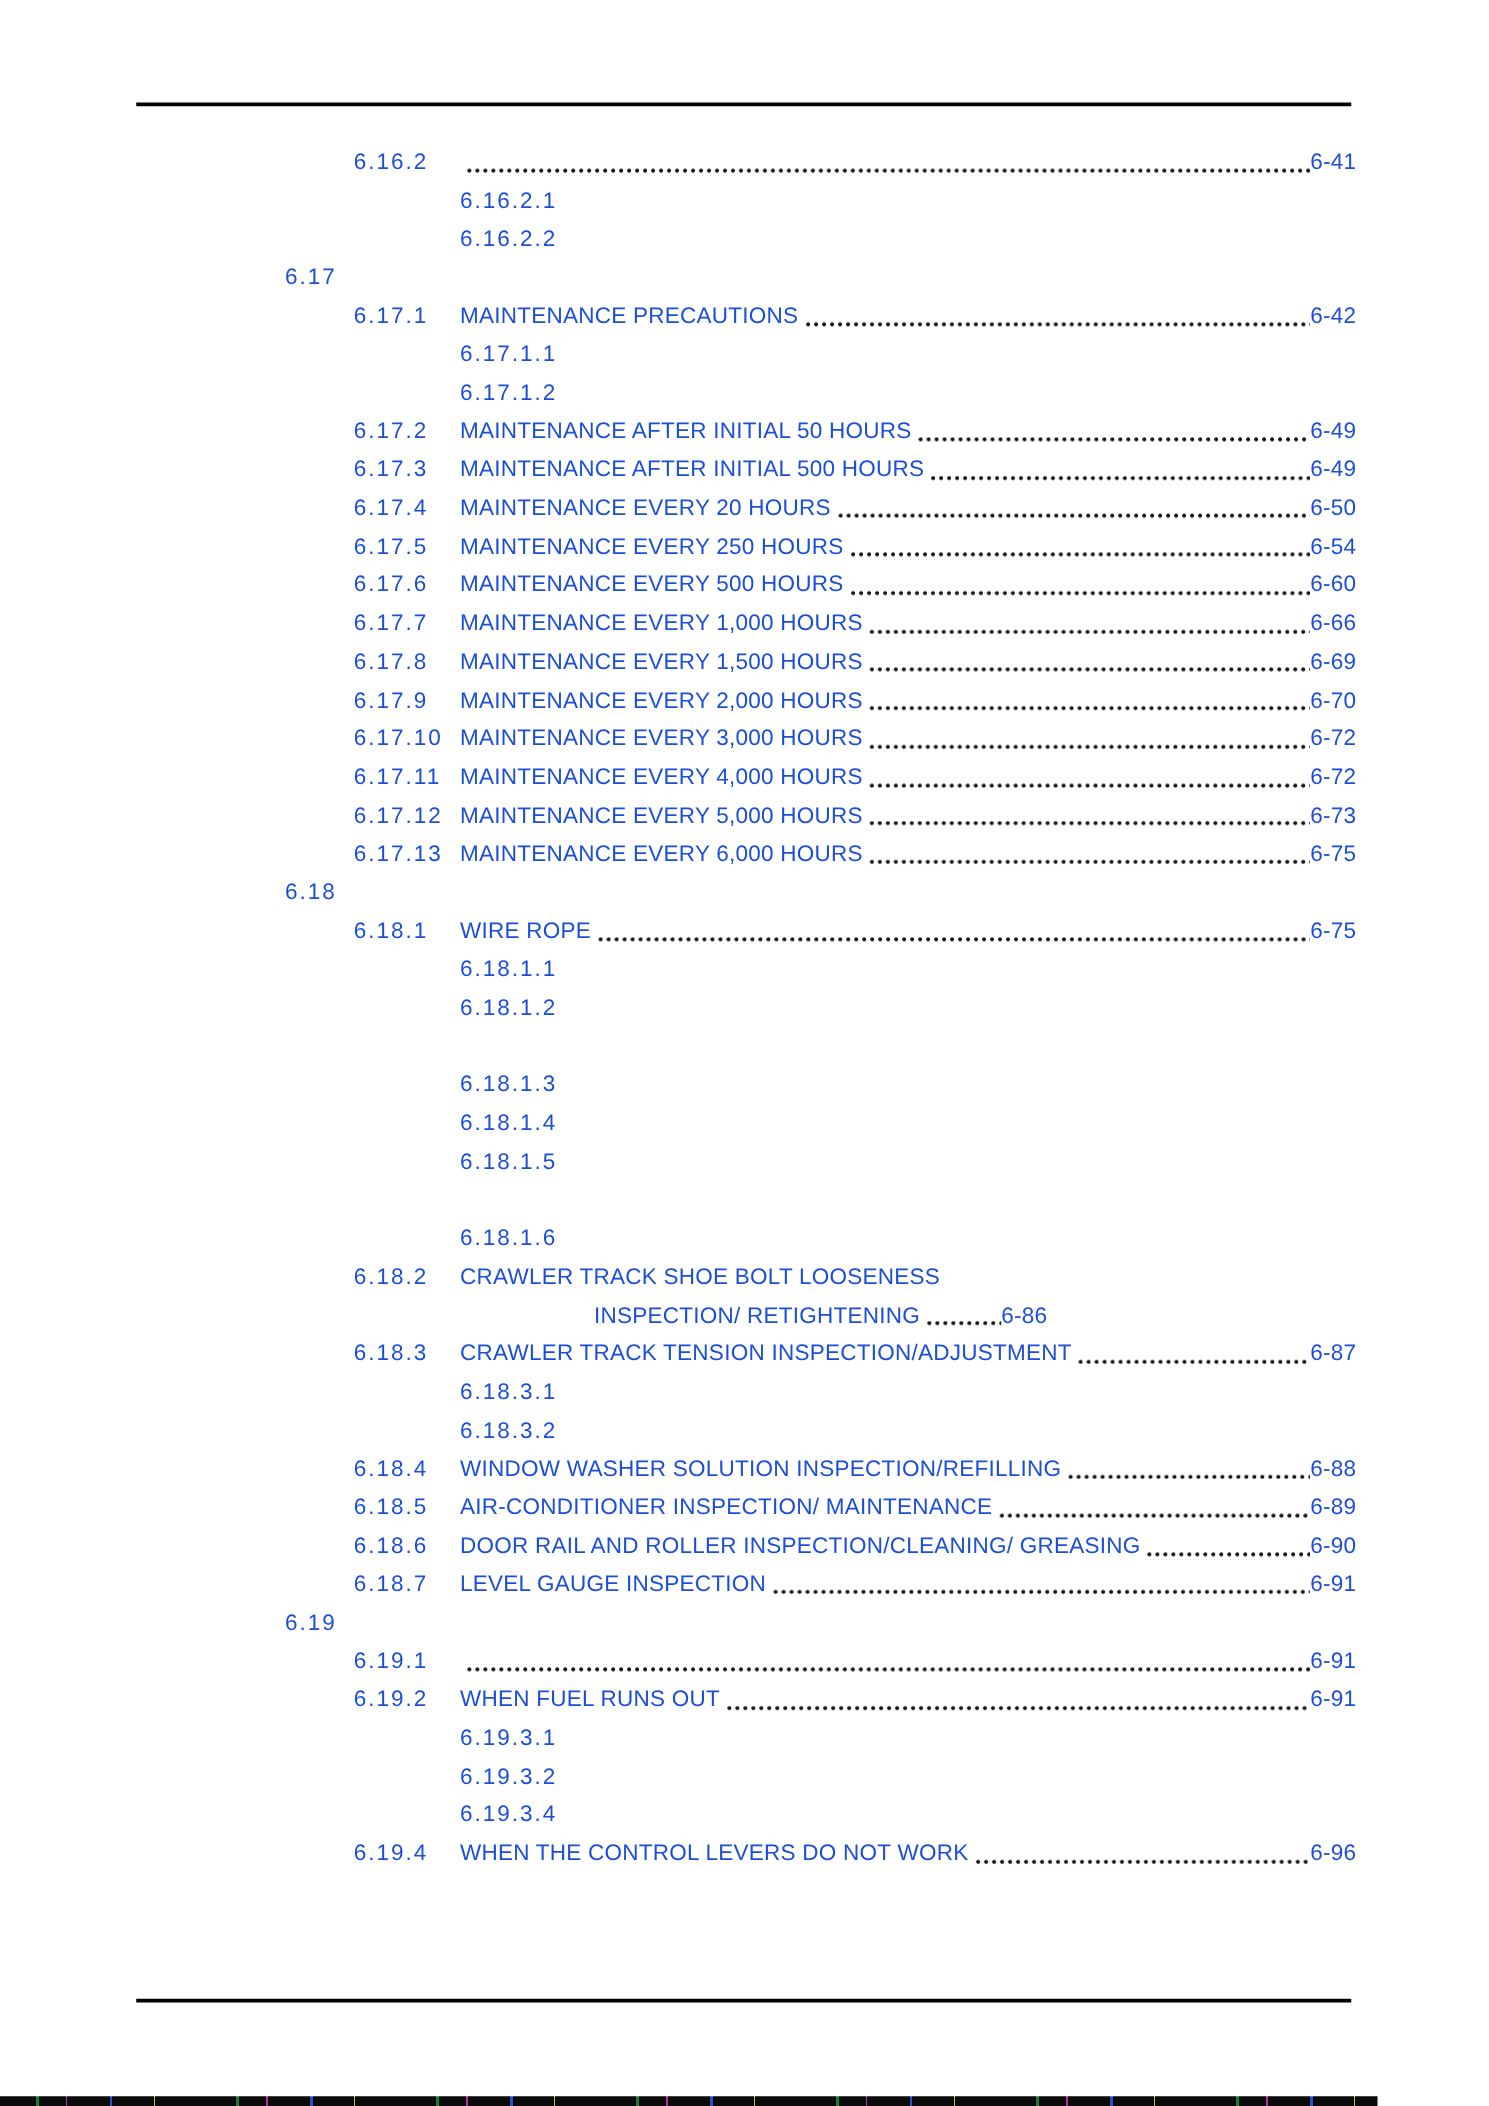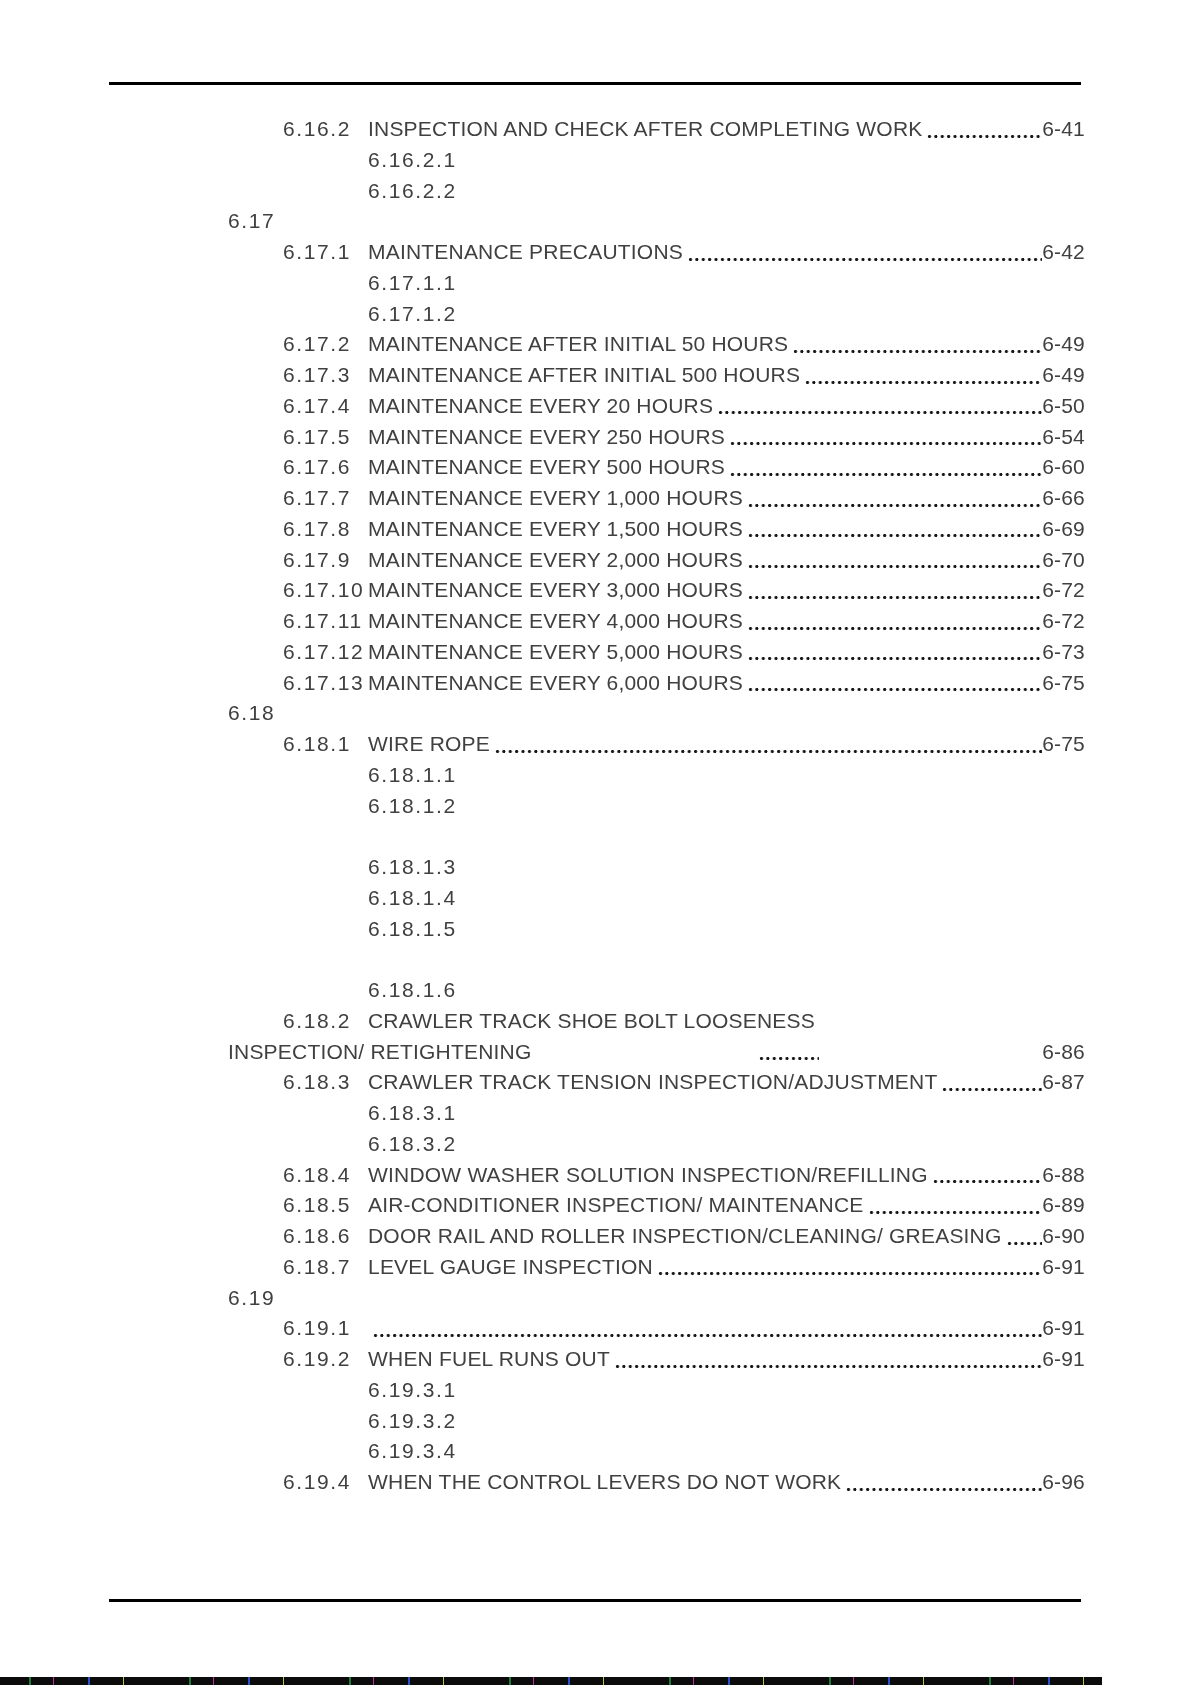--- a/index.html
+++ b/index.html
@@ -1,35 +1,35 @@
 <!DOCTYPE html>
 <html><head>
 <meta charset="utf-8">
 <style>
   html,body{margin:0;padding:0;background:#ffffff;}
   .page{
     position:relative;
     width:1102px;height:1685px;
     background:#ffffff;
     font-family:"Liberation Sans",sans-serif;
-    font-size:21px;
+    font-size:18px;
     letter-spacing:0.2px;
-    color:#404040;
+    color:#1d4ed8;
     overflow:hidden;
   }
   .rule{position:absolute;left:109px;width:972px;height:3px;background:#000000;}
   .rule-top{top:82px;}
   .rule-bottom{top:1599px;}
 
   .toc{position:absolute;left:228px;top:114px;width:857px;}
   .row{display:flex;height:30.75px;line-height:30.75px;white-space:nowrap;}
   .row-entry{padding-left:55px;}
   .row-sub{padding-left:140px;}
   .row-section{padding-left:0;}
-  .row-wrap2{justify-content:space-between;}
+  .row-wrap2{justify-content:center;}
   .num{flex:0 0 85px;letter-spacing:1.6px;}
   .subnum{letter-spacing:1.6px;}
   .secnum{letter-spacing:1.6px;}
   .title{flex:0 0 auto;}
   .leader{
     flex:1 1 auto;min-width:10px;margin-left:5px;
     background-image:radial-gradient(circle at 2.5px 2.5px,#161616 1.25px,rgba(0,0,0,0) 1.9px);
     background-size:6.4px 5px;
     background-repeat:repeat-x;
     background-position:0 19.5px;
@@ -53,21 +53,20 @@
   }
 </style>
 </head>
 <body>
 
 <div class="page">
   <div class="rule rule-top"></div>
   <div class="toc" id="toc">
       <div class="row row-entry">
         <span class="num">6.16.2</span>
-        <span class="title">INSPECTION AND CHECK AFTER COMPLETING WORK</span>
         <span class="leader"></span>
         <span class="pg">6-41</span>
       </div>
       <div class="row row-sub">
         <span class="subnum">6.16.2.1</span>
       </div>
       <div class="row row-sub">
         <span class="subnum">6.16.2.2</span>
       </div>
       <div class="row row-section">

